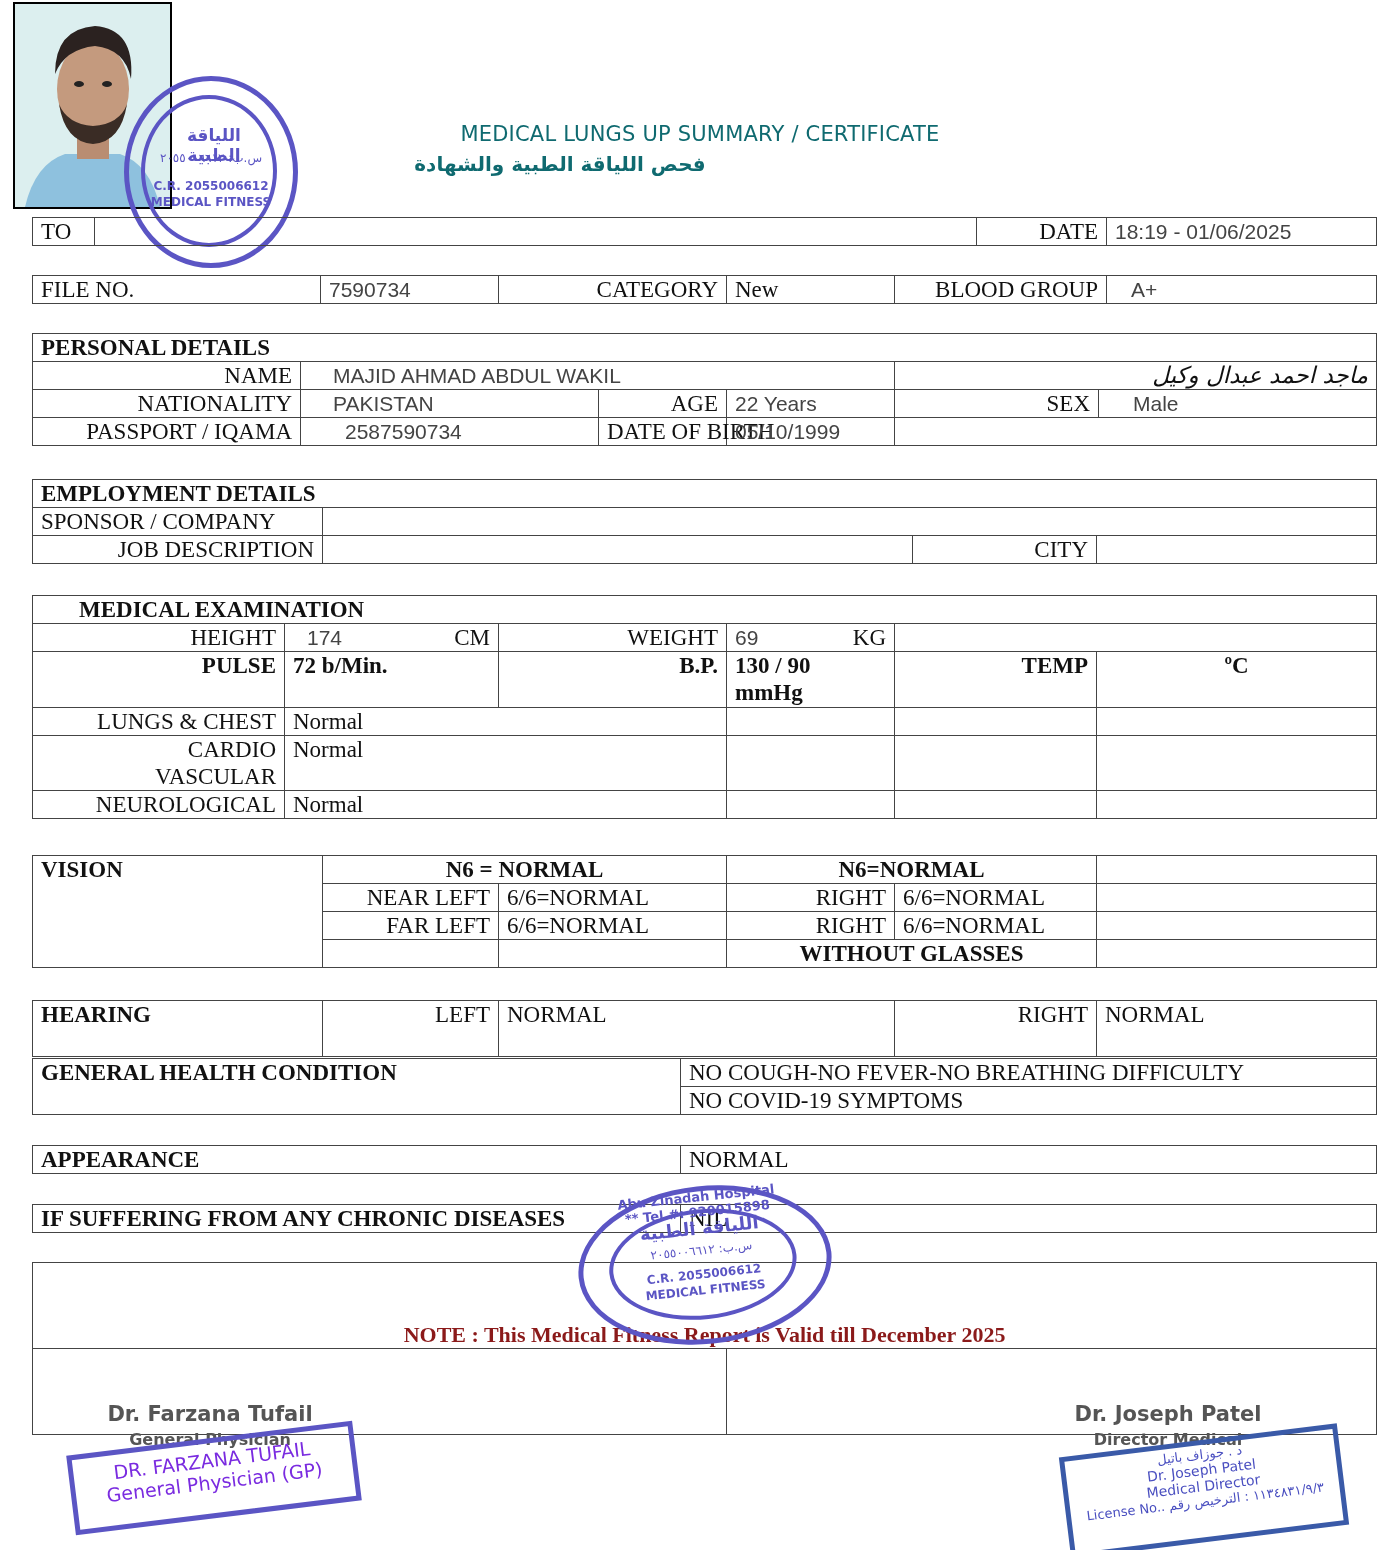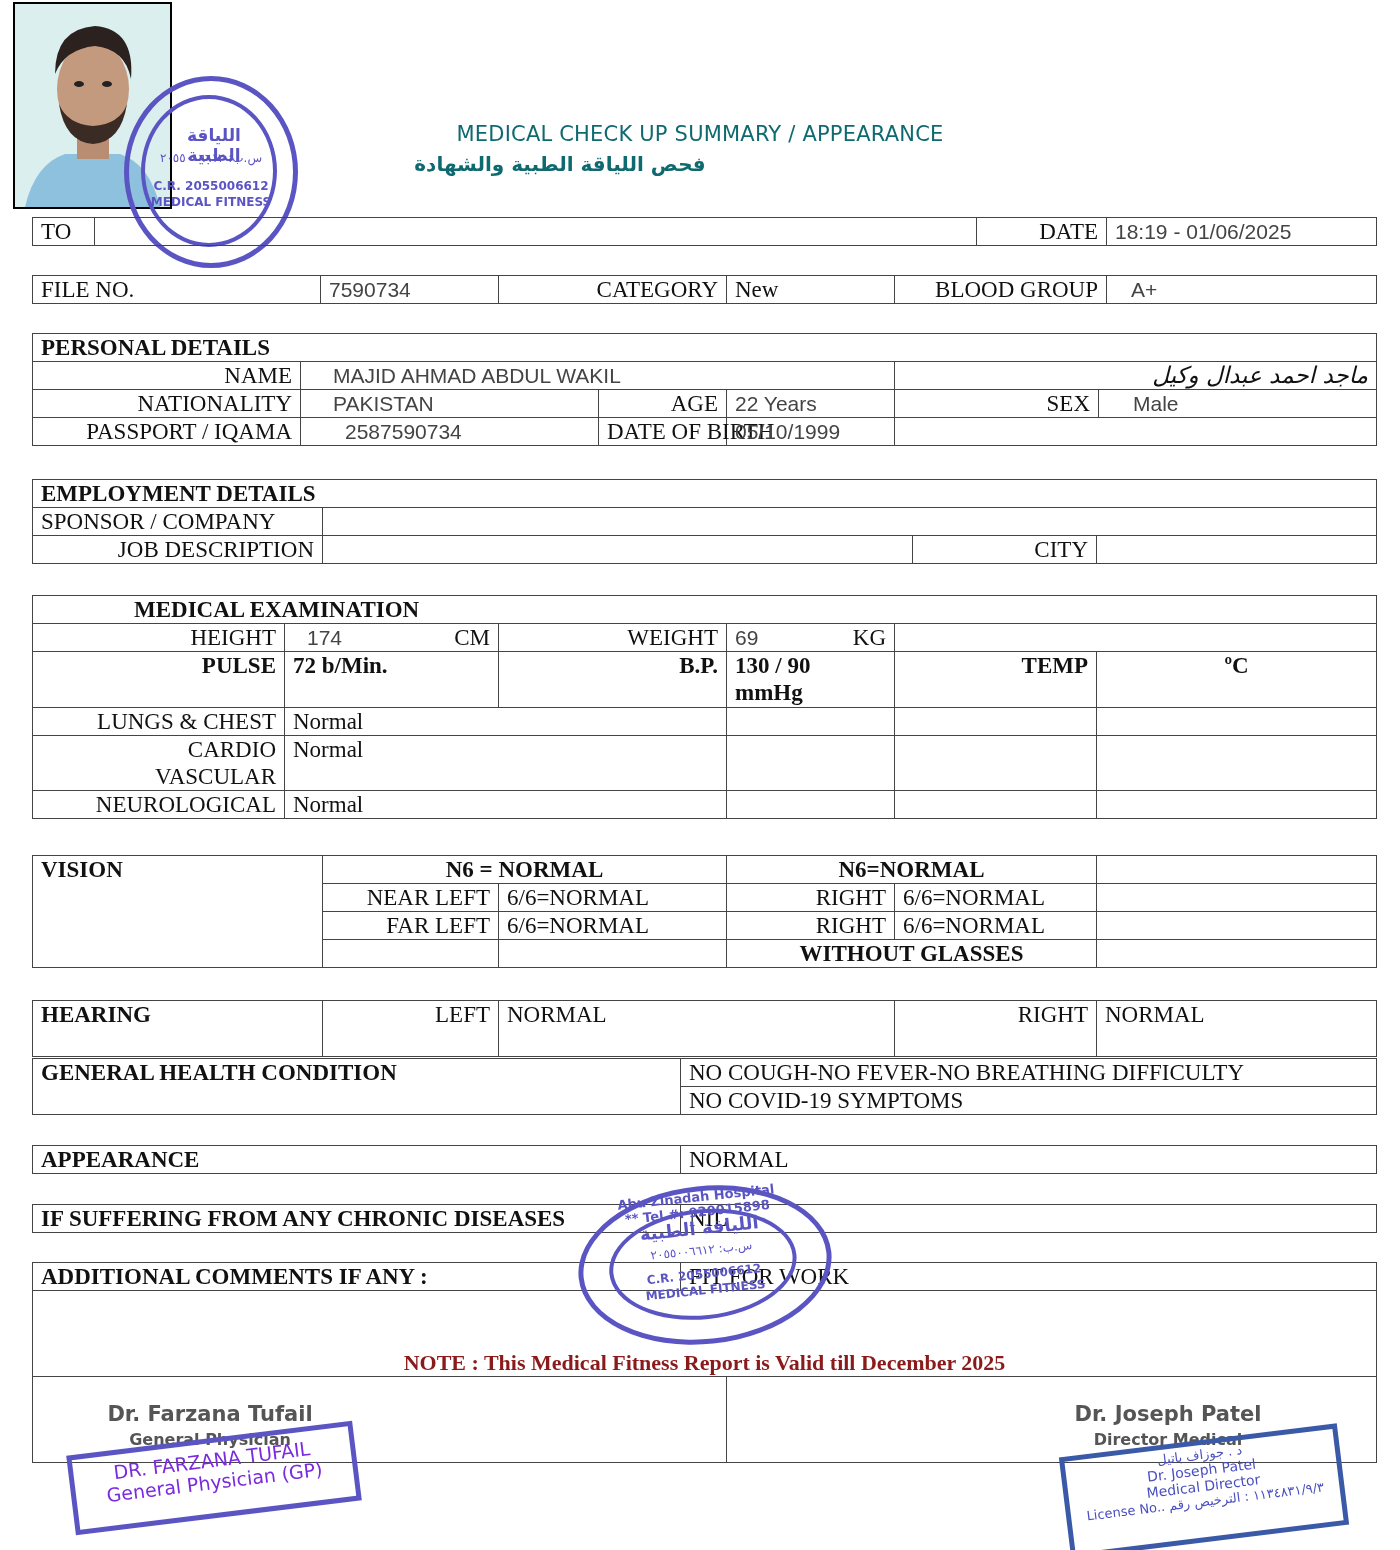--- a/index.html
+++ b/index.html
@@ -42,21 +42,21 @@
 </div>
 
 <div class="abs stamp-round" style="left:124px; top:76px; width:164px; height:182px;">
   <div class="abs stamp-round" style="left:12px; top:14px; width:128px; height:144px; border-width:4px;"></div>
   <div class="abs stamp-text" style="left:30px; top:44px; width:110px; text-align:center; font-size:17px;">اللياقة الطبية</div>
   <div class="abs stamp-text" style="left:22px; top:70px; width:120px; text-align:center; font-size:12px; font-weight:normal;">س.ب: ٢٠٥٥٠٠٦٦١٢</div>
   <div class="abs stamp-text" style="left:22px; top:98px; width:120px; text-align:center; font-size:12px;">C.R. 2055006612</div>
   <div class="abs stamp-text" style="left:14px; top:114px; width:136px; text-align:center; font-size:12px;">MEDICAL FITNESS</div>
 </div>
 
-<div class="abs title1">MEDICAL CHECK UP SUMMARY / APPEARANCE</div>
+<div class="abs title1">MEDICAL LUNGS UP SUMMARY / CERTIFICATE</div>
 <div class="abs title2">فحص اللياقة الطبية والشهادة</div>
 
 <table style="top:217px;">
   <colgroup>
       <col style="width:62px">
       <col style="width:882px">
       <col style="width:130px">
       <col style="width:270px">
     </colgroup>
   <tbody>
@@ -154,21 +154,21 @@
   <colgroup>
       <col style="width:252px">
       <col style="width:214px">
       <col style="width:228px">
       <col style="width:168px">
       <col style="width:202px">
       <col style="width:280px">
     </colgroup>
   <tbody>
       <tr>
-        <td colspan="6" class="b" style="padding-left:101px">MEDICAL EXAMINATION</td>
+        <td colspan="6" class="b" style="padding-left:46px">MEDICAL EXAMINATION</td>
       </tr>
   <tr>
     <td class="r">HEIGHT</td>
     <td>
       <span class="sans" style="padding-left:14px">174</span>
       <span style="float:right">CM</span>
     </td>
     <td class="r">WEIGHT</td>
     <td>
       <span class="sans">69</span>
@@ -313,24 +313,20 @@
 </tbody>
   </table>
 
 <table style="top:1262px;">
   <colgroup>
       <col style="width:648px">
       <col style="width:46px">
       <col style="width:650px">
     </colgroup>
   <tbody>
-      <tr>
-    <td class="b">ADDITIONAL COMMENTS IF ANY :</td>
-    <td colspan="2">FIT FOR WORK</td>
-  </tr>
   <tr style="height:86px;">
     <td colspan="3" class="note" style="vertical-align:bottom;">NOTE : This Medical Fitness Report is Valid till December 2025</td>
   </tr>
   <tr style="height:86px;">
     <td colspan="2"></td>
     <td></td>
   </tr>
 </tbody>
   </table>
 

